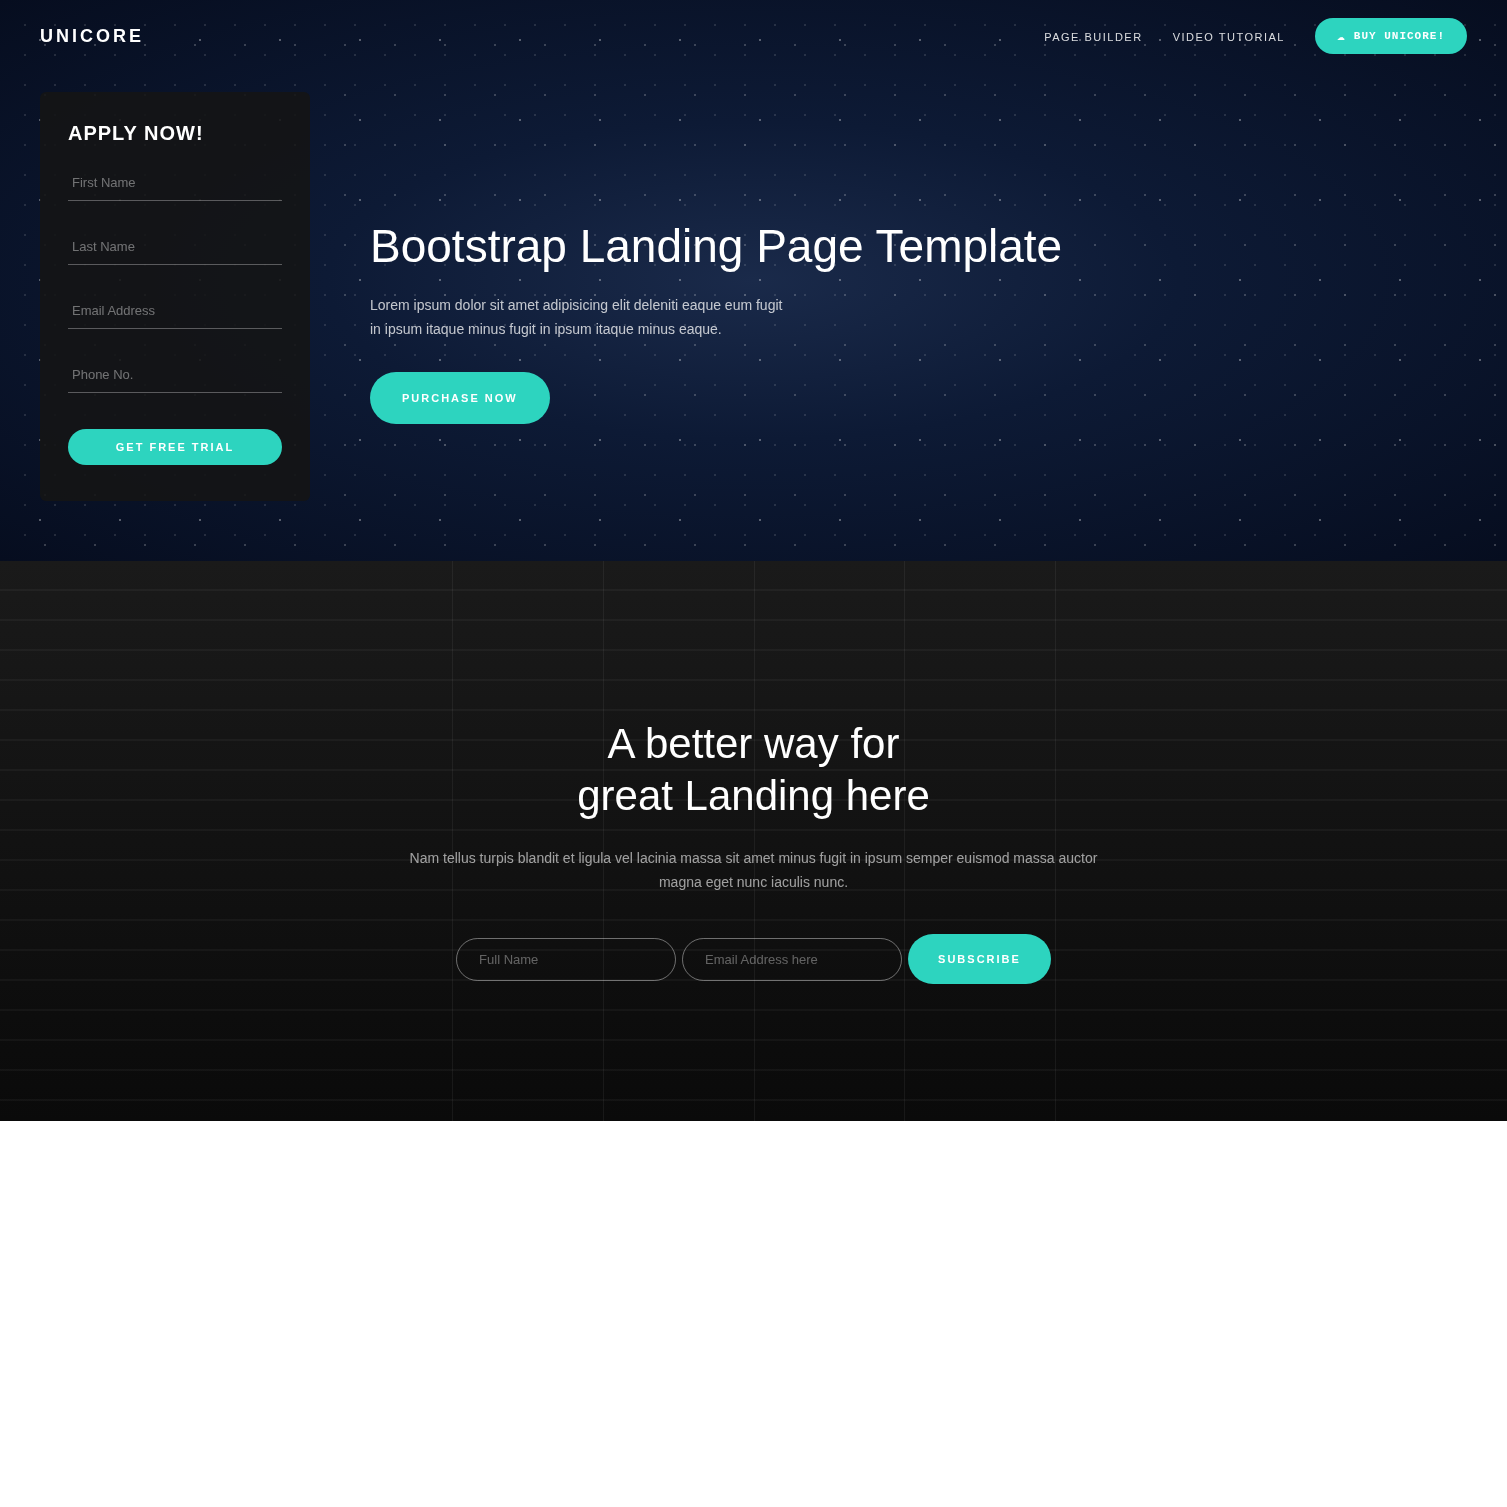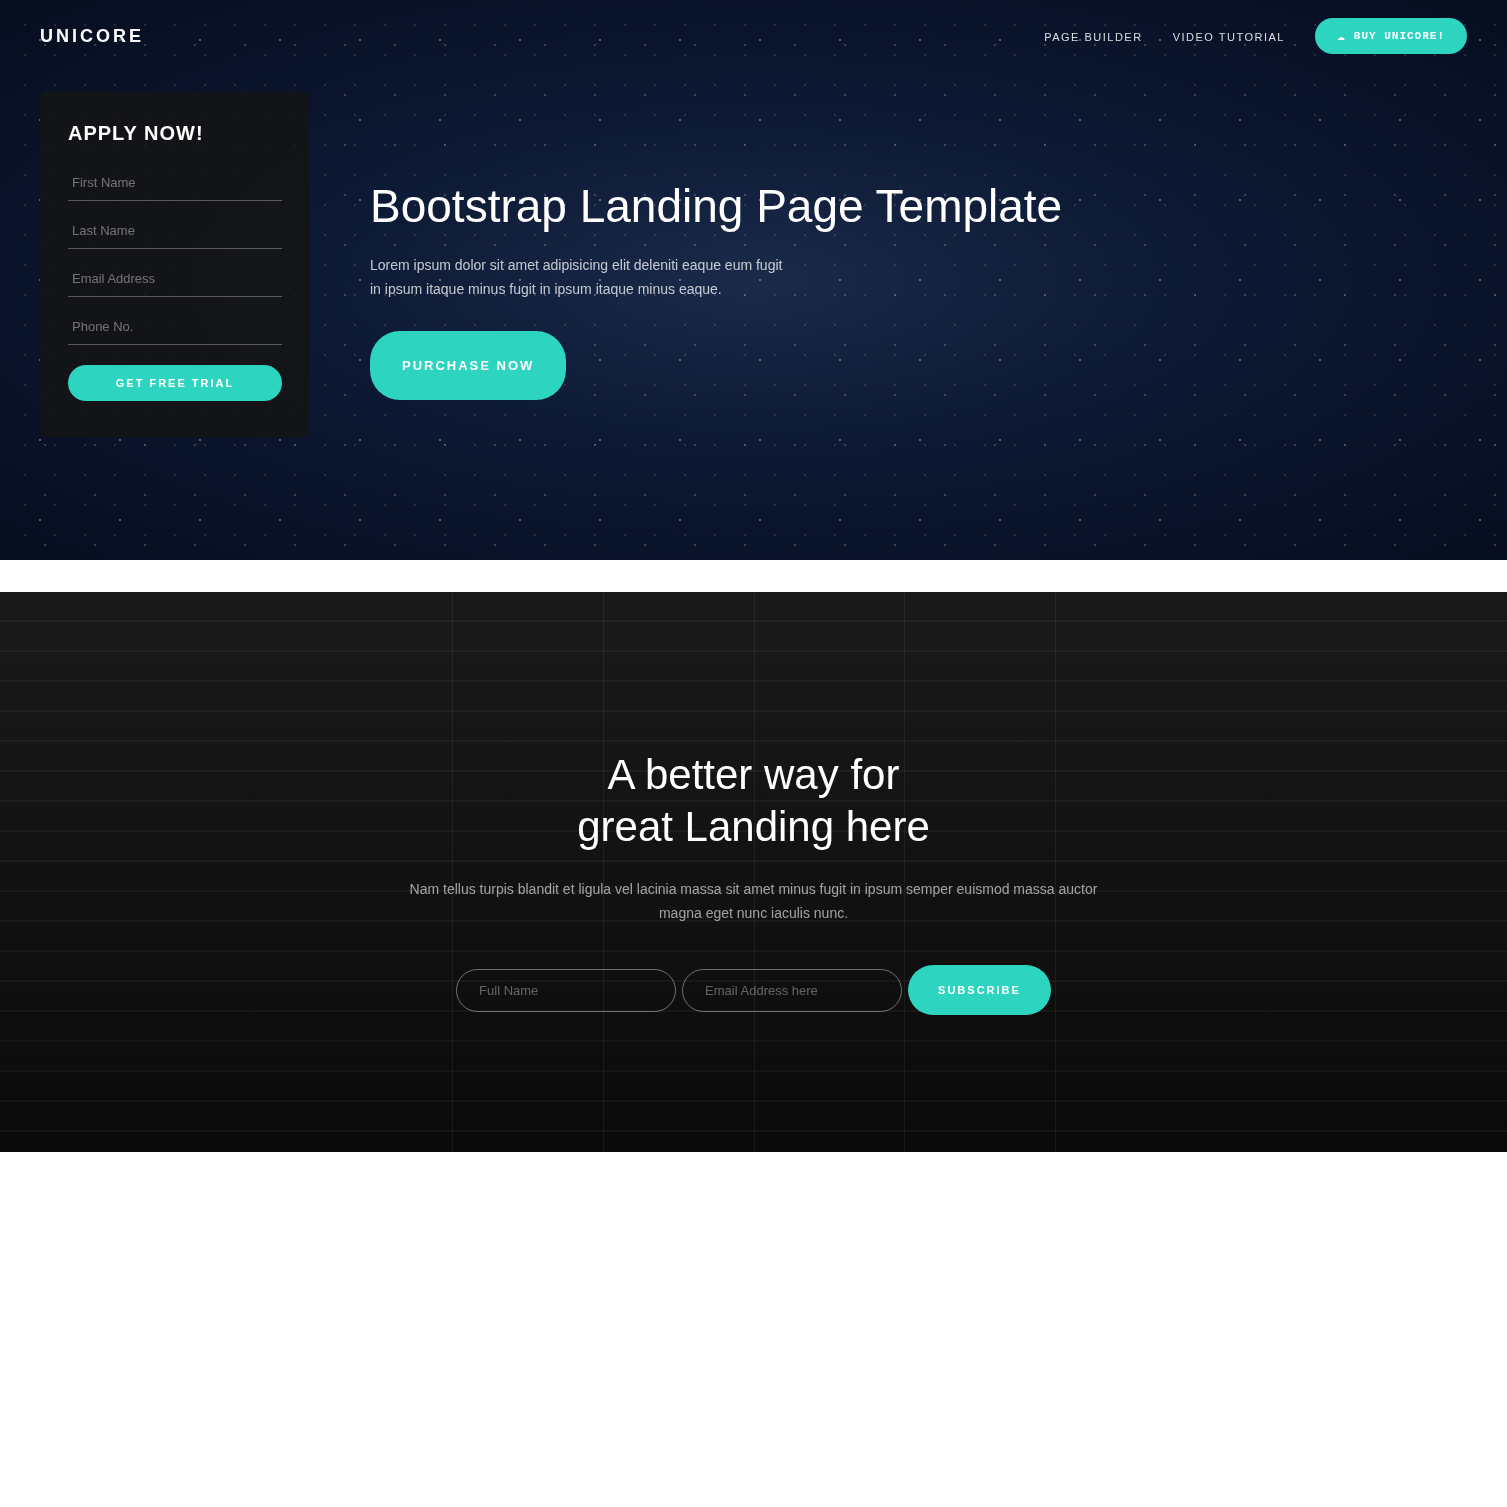--- a/index.html
+++ b/index.html
@@ -103,21 +103,21 @@
       margin-bottom: 20px;
     }
     .form-field {
       width: 100%;
       background: transparent;
       border: none;
       border-bottom: 1px solid rgba(255,255,255,0.3);
       color: rgba(255,255,255,0.5);
       font-size: 13px;
       padding: 10px 4px;
-      margin-bottom: 12px;
+      margin-bottom: 28px;
       outline: none;
     }
     .form-field::placeholder {
       color: rgba(255,255,255,0.4);
     }
     .btn-trial {
       width: 100%;
       background: #2dd4bf;
       color: #fff;
       border: none;
@@ -148,41 +148,40 @@
       font-size: 14px;
       line-height: 1.7;
       max-width: 420px;
       margin-bottom: 30px;
     }
     .btn-purchase {
       background: #2dd4bf;
       color: #fff;
       border: none;
       border-radius: 30px;
-      padding: 27px 32px;
-      font-size: 13px;
+      padding: 20px 32px;
+      font-size: 11px;
       font-weight: 700;
       letter-spacing: 2px;
       cursor: pointer;
       text-transform: uppercase;
     }
 
     
     .escalator-section {
       position: relative;
       width: 100%;
       min-height: 560px;
       background: #111;
       overflow: hidden;
       display: flex;
       flex-direction: column;
       align-items: center;
       justify-content: center;
       padding: 80px 40px 60px;
-      margin-top: 32px;
     }
     
     .escalator-bg {
       position: absolute;
       inset: 0;
       background:
         repeating-linear-gradient(
           180deg,
           transparent 0px,
           transparent 28px,

